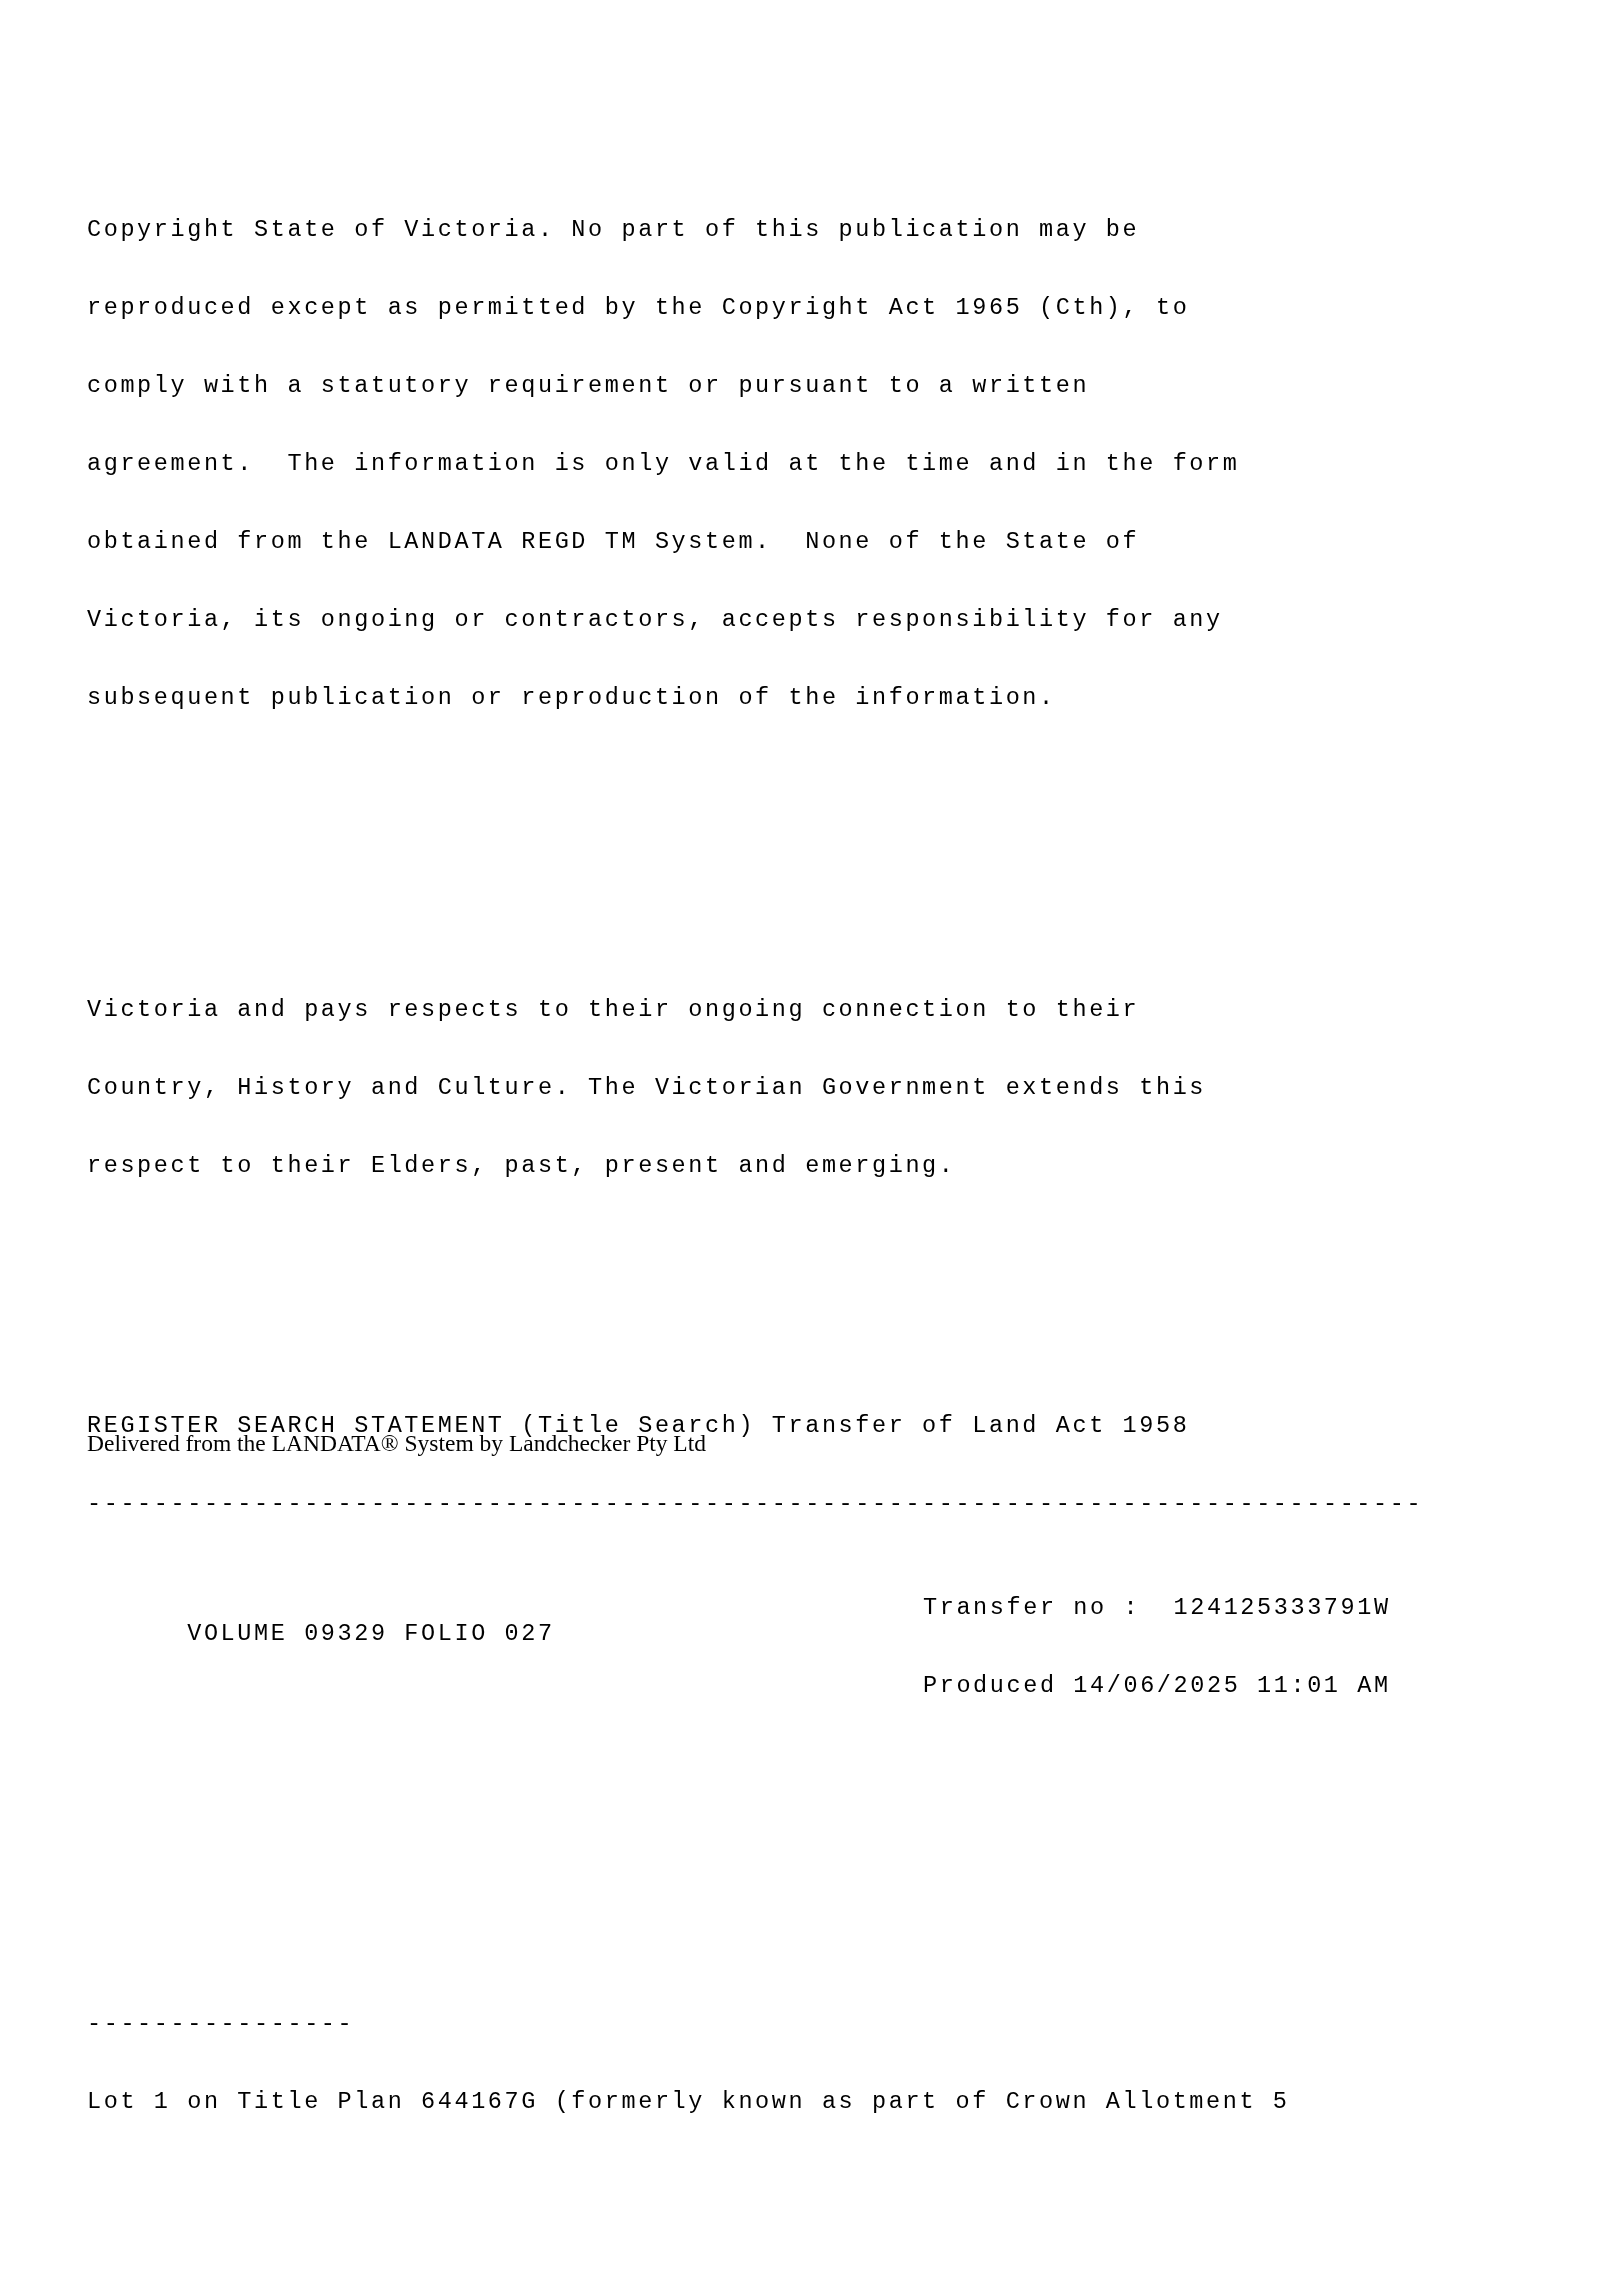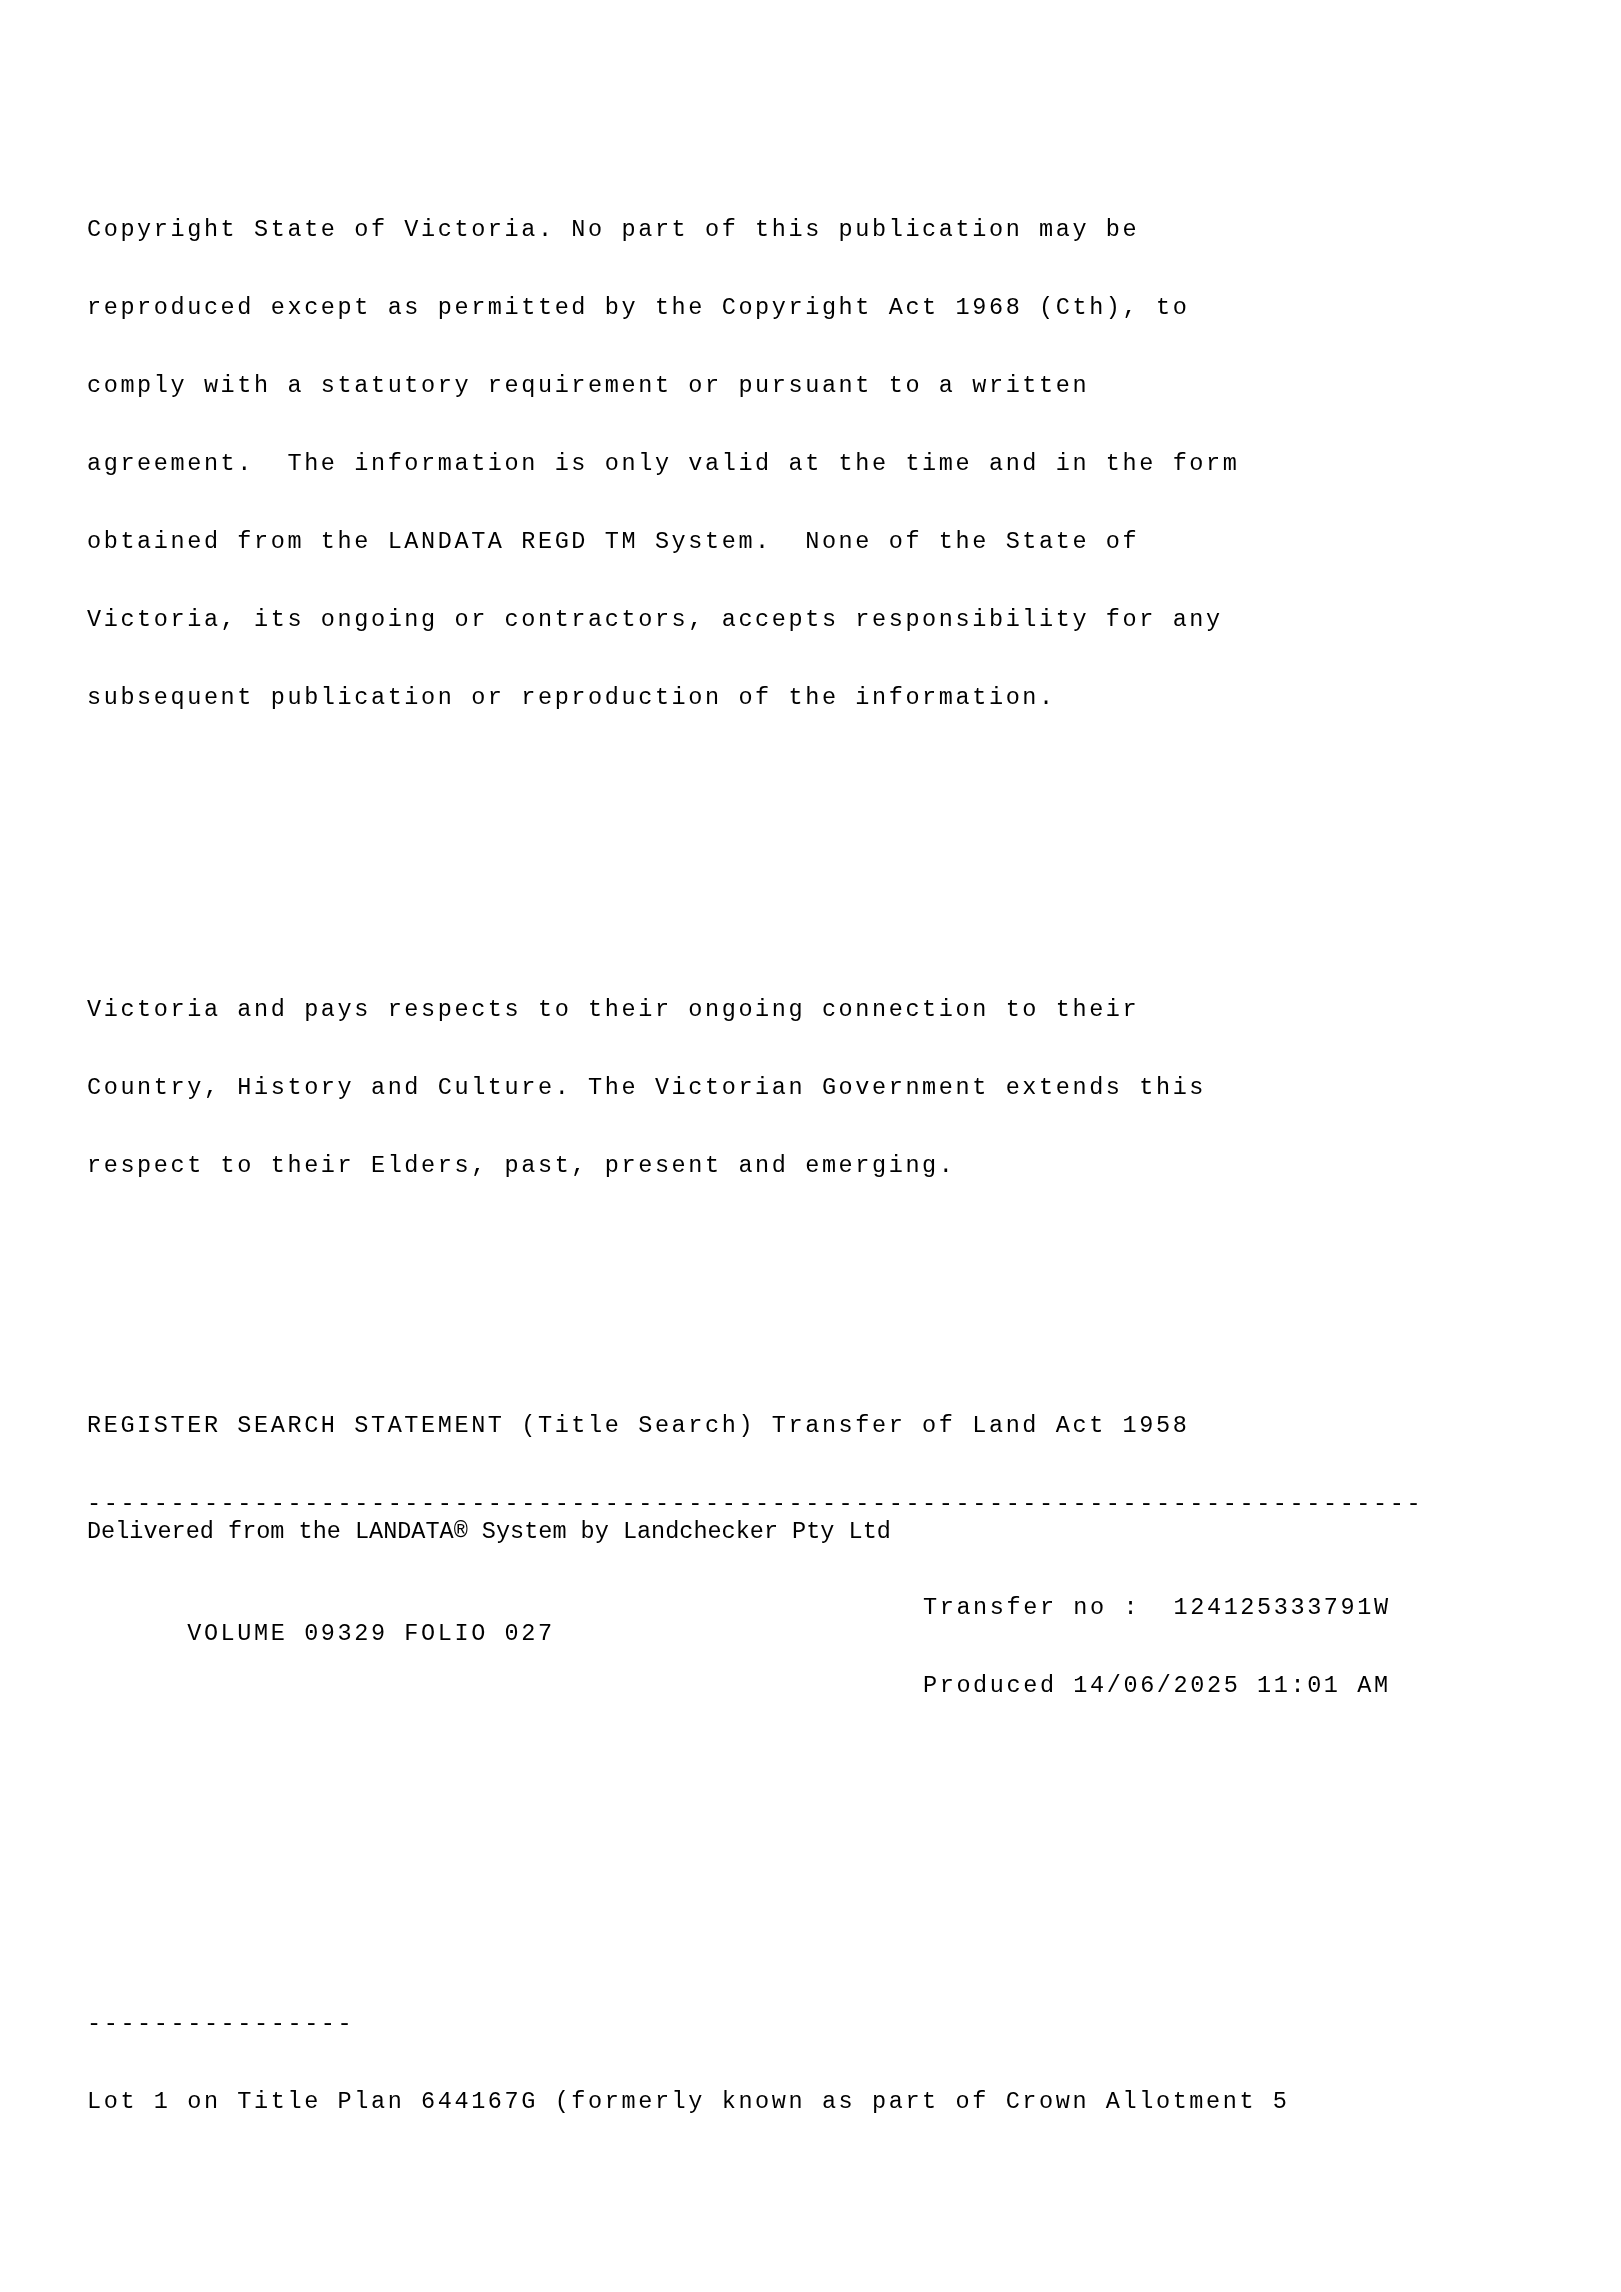--- a/index.html
+++ b/index.html
@@ -26,36 +26,36 @@
     position: relative;
   }
   .col2 {
     position: absolute;
     left: 836px;
     top: 0;
   }
   .footer {
     position: absolute;
     left: 87px;
-    top: 1518px;
-    font-family: Liberation Mono, monospace;
+    top: 1430px;
+    font-family: Liberation Serif, serif;
     font-size: 23.5px;
     color: #000000;
     white-space: pre;
   }
 </style>
 </head>
 <body>
 
 <div class="page">
   <div class="doc">
 
     <div>
       <div class="line">Copyright State of Victoria. No part of this publication may be</div>
-      <div class="line">reproduced except as permitted by the Copyright Act 1968 (Cth), to</div>
+      <div class="line">reproduced except as permitted by the Copyright Act 1965 (Cth), to</div>
       <div class="line">comply with a statutory requirement or pursuant to a written</div>
       <div class="line">agreement.  The information is only valid at the time and in the form</div>
       <div class="line">obtained from the LANDATA REGD TM System.  None of the State of</div>
       <div class="line">Victoria, its ongoing or contractors, accepts responsibility for any</div>
       <div class="line">subsequent publication or reproduction of the information.</div>
     </div>
 
     <div class="line"></div>
 
     <div>

